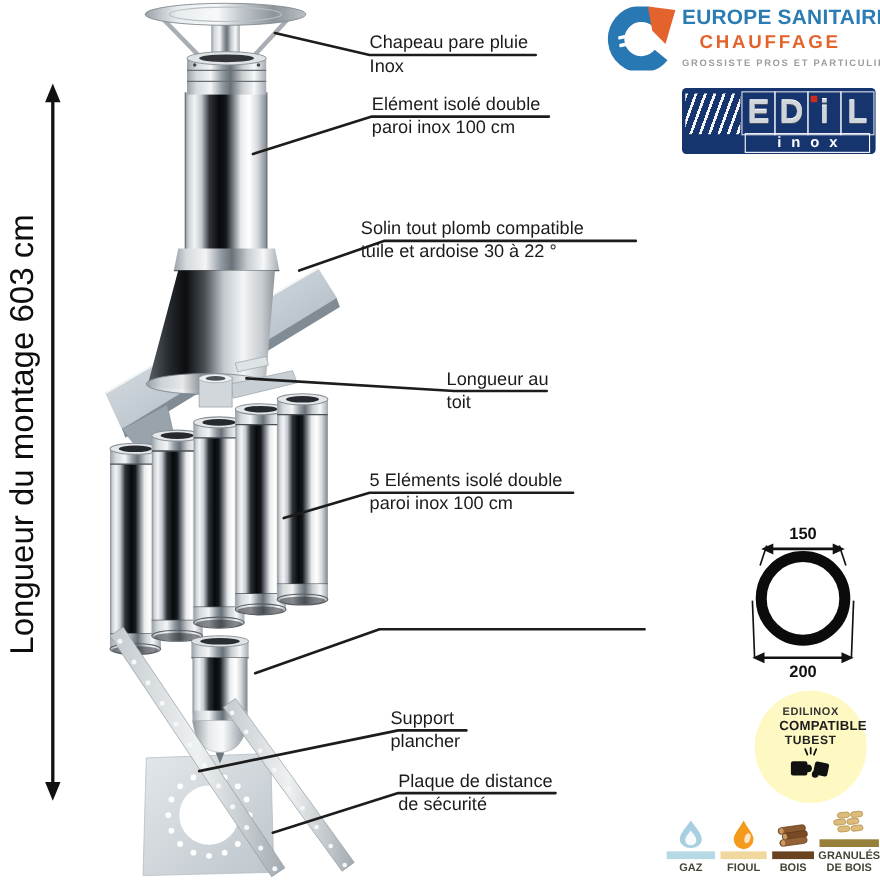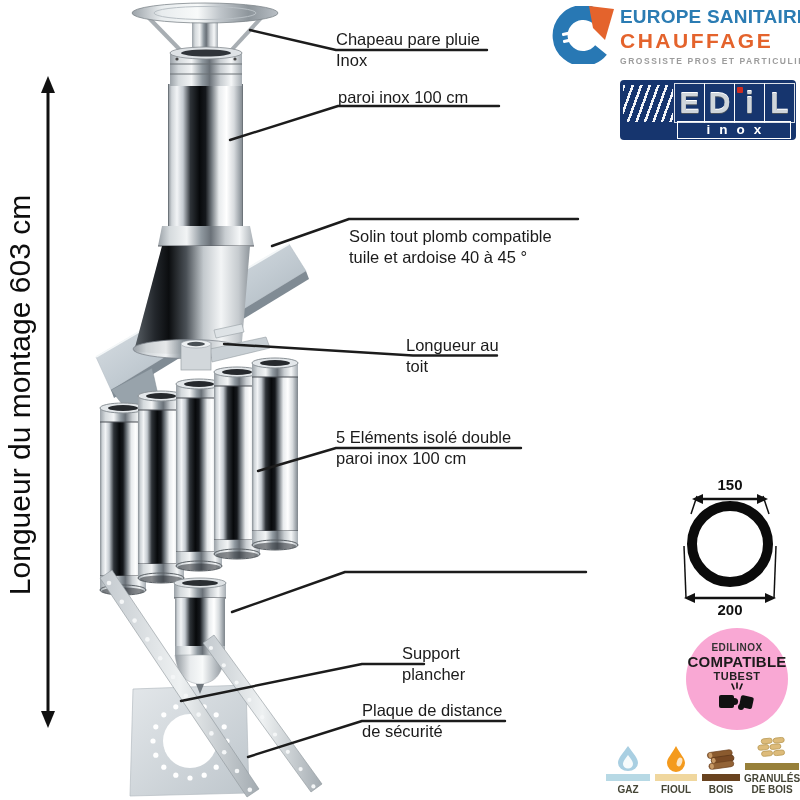--- a/index.html
+++ b/index.html
@@ -10,40 +10,40 @@
 
   
   .plabel{position:absolute;font-size:16.5px;line-height:19px;color:#1b1b1b;}
   .plabel .l2{display:block;margin-top:2px;}
 
   
   .esc{position:absolute;left:544px;top:6px;width:252px;height:60px;}
   .esc-icon{position:absolute;left:0;top:0;}
   .esc-text{position:absolute;left:76px;top:0;width:176px;}
   .esc-t1{font-size:19px;font-weight:700;color:#2b7cb3;letter-spacing:.2px;white-space:nowrap;}
-  .esc-t2{font-size:21px;font-weight:700;color:#e4632c;letter-spacing:2.5px;margin-top:1px;white-space:nowrap;}
+  .esc-t2{font-size:17px;font-weight:700;color:#e4632c;letter-spacing:2.5px;margin-top:1px;white-space:nowrap;margin-left:16px;}
   .esc-t3{font-size:8.5px;font-weight:700;color:#9c9c9c;letter-spacing:1.55px;margin-top:3px;white-space:nowrap;}
 
   
   .edil{position:absolute;left:620px;top:80px;width:176px;height:60px;background:#16356e;border-radius:4px;}
   .edil-stripes{position:absolute;left:3px;top:5px;width:50px;height:37px;
     background:repeating-linear-gradient(110deg,#ffffff 0 2.5px,transparent 2.5px 8px);opacity:.95;}
   .edil-letters{position:absolute;left:55px;top:3px;display:flex;}
   .edil-letters span{display:block;width:29px;height:38px;margin-left:-1px;border:1px solid rgba(255,255,255,.85);
     text-align:center;font-size:30px;line-height:38px;font-weight:800;color:#cfd5db;
     text-shadow:0 1px 0 #4c5560,0 -1px 0 #ffffff;}
   .edil-dot{position:absolute;left:117px;top:7px;width:6px;height:6px;background:#cf2b1f;border-radius:1px;}
   .edil-inox{position:absolute;left:57px;top:41px;width:112px;height:16px;border:1.5px solid #fff;
     text-align:center;font-size:13.5px;line-height:16px;font-weight:700;color:#fff;letter-spacing:9px;text-indent:9px;}
 
   
   .badge{position:absolute;left:686px;top:628px;width:102px;height:102px;border-radius:50%;
-    background:#f9a8d4;text-align:center;}
+    background:#fef9c3;text-align:center;}
   .badge .b1{margin-top:14px;font-size:10px;font-weight:600;color:#333;letter-spacing:.5px;}
-  .badge .b2{font-size:15px;font-weight:800;color:#1b1b1b;letter-spacing:.2px;}
+  .badge .b2{font-size:12px;font-weight:800;color:#1b1b1b;letter-spacing:.2px;text-align:right;}
   .badge .b3{font-size:11px;font-weight:700;color:#222;letter-spacing:.5px;}
 
   
   .fuels{position:absolute;left:606px;top:734px;width:194px;display:flex;gap:5px;align-items:flex-end;}
   .fuel{display:flex;flex-direction:column;align-items:center;}
   .fuel.f1{width:44px}.fuel.f2{width:42px}.fuel.f3{width:38px}.fuel.f4{width:54px}
   .fuel .bar{width:100%;height:7px;margin-top:2px;}
   .bar-gaz{background:#b7d9e5}.bar-fioul{background:#f0d79e}.bar-bois{background:#69431f}.bar-gran{background:#97803a}
   .fuel .lbl{font-size:10px;font-weight:700;color:#454536;margin-top:3px;line-height:11px;text-align:center;}
 </style>
@@ -287,35 +287,36 @@
       </g>
       <text x="730" y="615" text-anchor="middle" font-size="15" font-weight="bold" fill="#111">200</text>
     </g>
   </svg>
 
   <div class="plabel" style="left:336px;top:30px;width:151px;">
     <span class="l1">Chapeau pare pluie</span>
     <span class="l2">Inox</span>
   </div>
   <div class="plabel" style="left:338px;top:86px;width:161px;">
+    <span class="l1">Elément isolé double</span>
     <span class="l2">paroi inox 100 cm</span>
   </div>
-  <div class="plabel" style="left:349px;top:199px;width:229px;margin-top:28px;">
+  <div class="plabel" style="left:328px;top:199px;width:229px;">
     <span class="l1">Solin tout plomb compatible</span>
-    <span class="l2">tuile et ardoise 40 à 45 °</span>
+    <span class="l2">tuile et ardoise 30 à 22 °</span>
   </div>
   <div class="plabel" style="left:406px;top:336px;width:98px;">
     <span class="l1">Longueur au</span>
     <span class="l2">toit</span>
   </div>
   <div class="plabel" style="left:336px;top:428px;width:185px;">
     <span class="l1">5 Eléments isolé double</span>
     <span class="l2">paroi inox 100 cm</span>
   </div>
-  <div class="plabel" style="left:355px;top:644px;width:76px;margin-left:47px;">
+  <div class="plabel" style="left:355px;top:644px;width:76px;">
     <span class="l1">Support</span>
     <span class="l2">plancher</span>
   </div>
   <div class="plabel" style="left:362px;top:701px;width:143px;">
     <span class="l1">Plaque de distance</span>
     <span class="l2">de sécurité</span>
   </div>
 
   <div class="esc">
     <svg class="esc-icon" width="72" height="58" viewBox="0 0 72 58">

